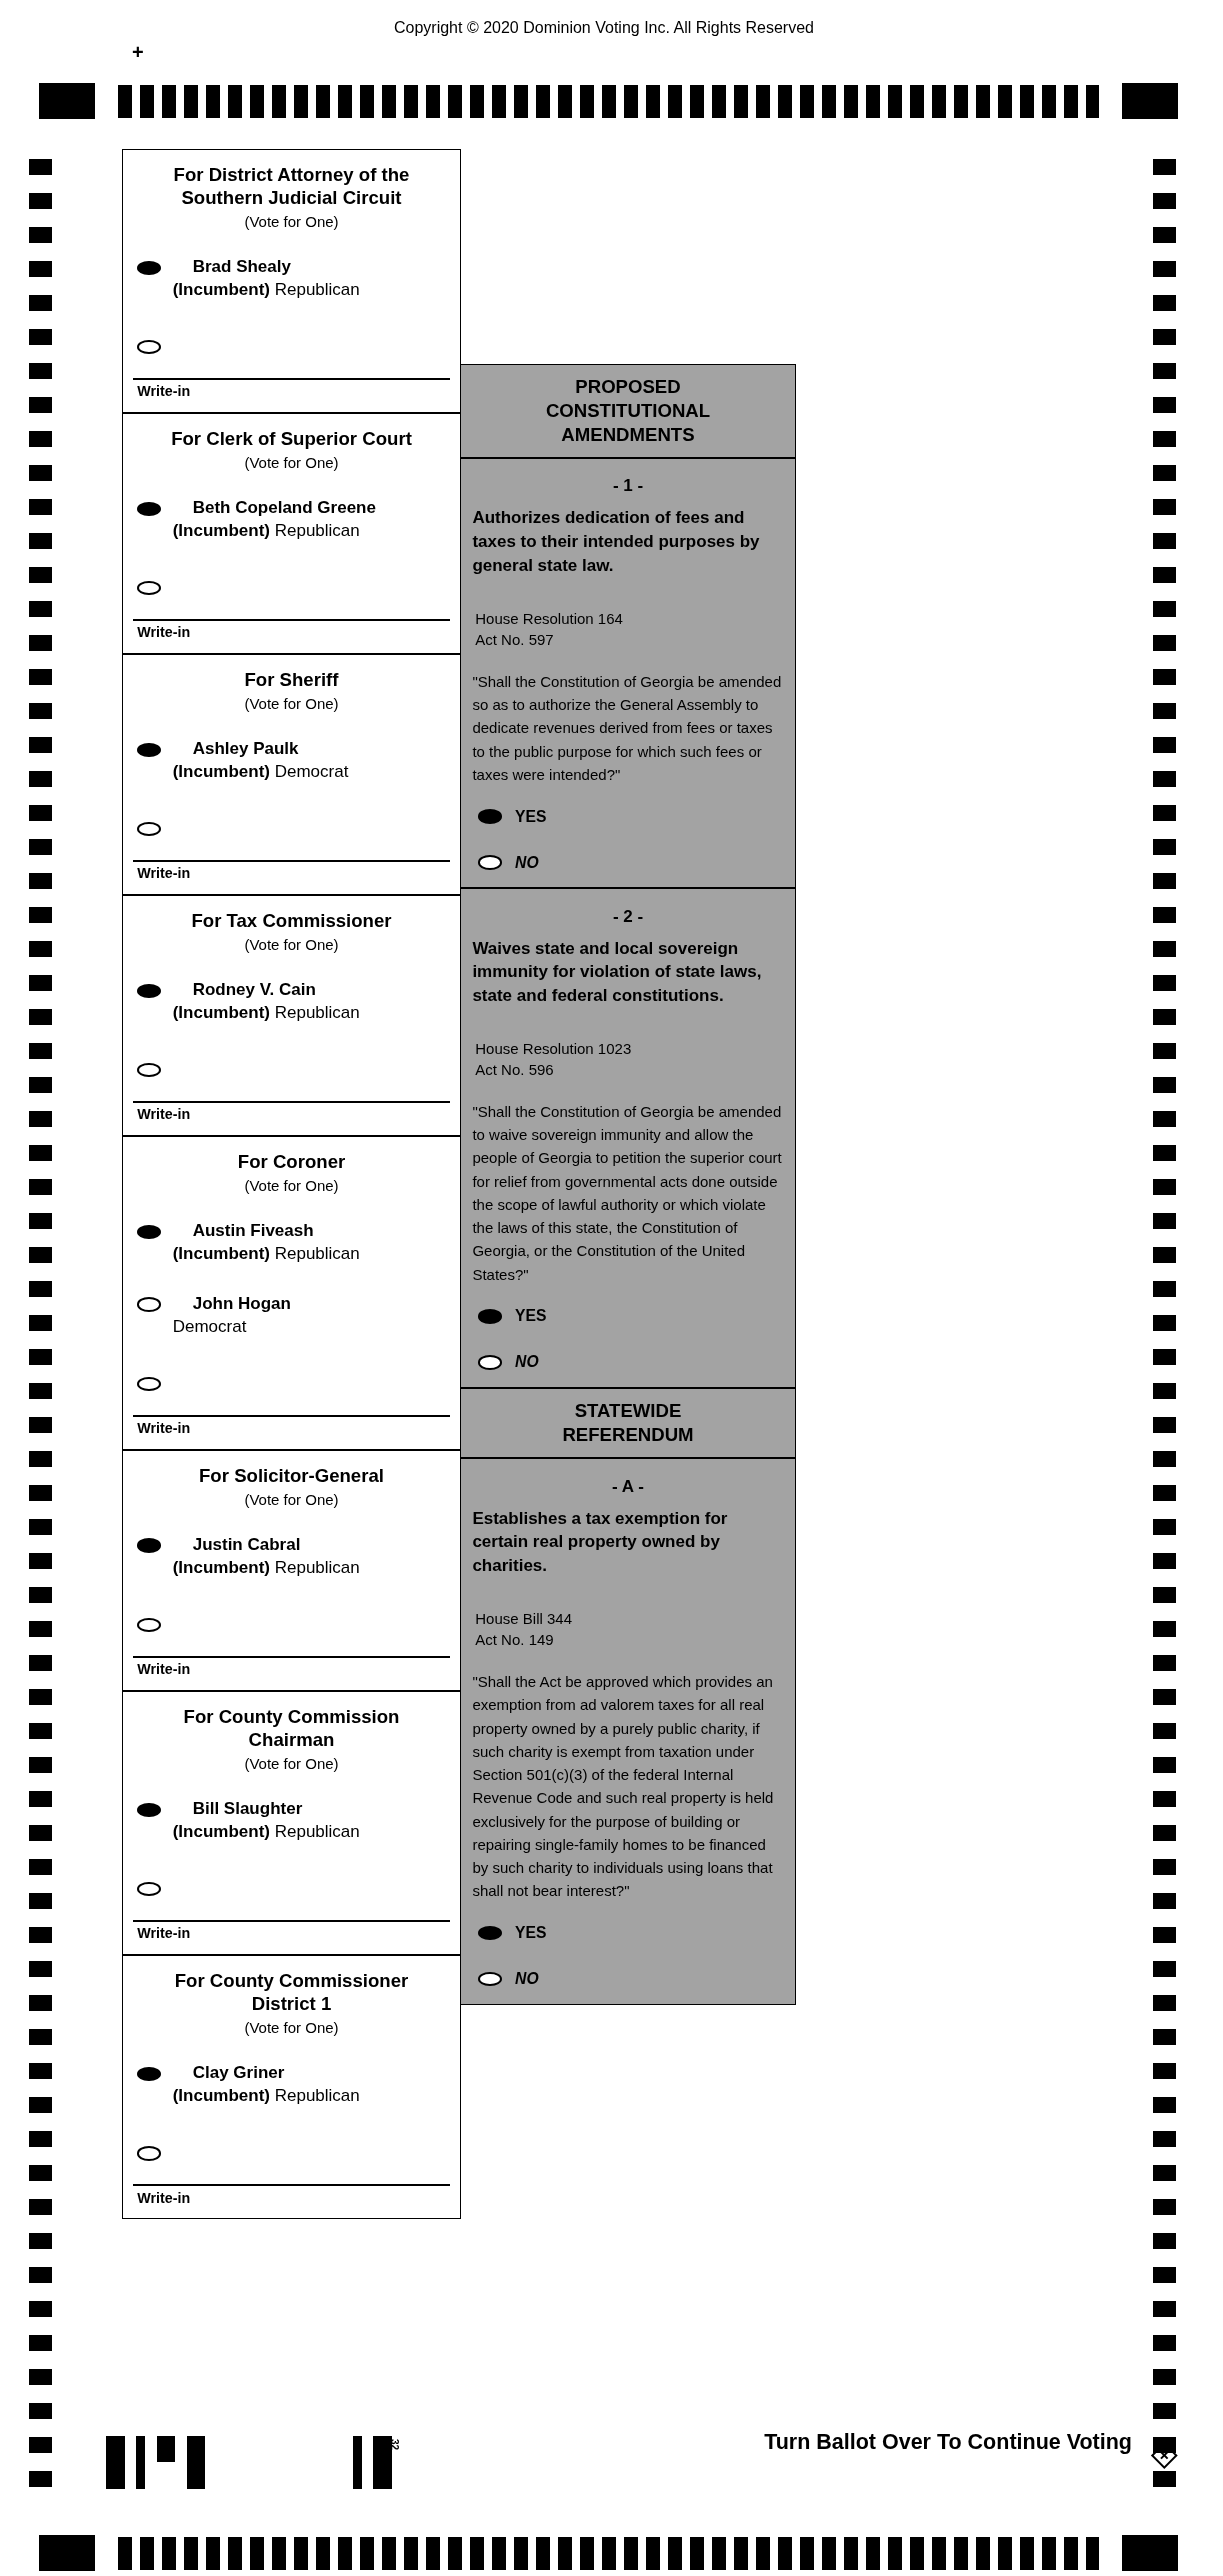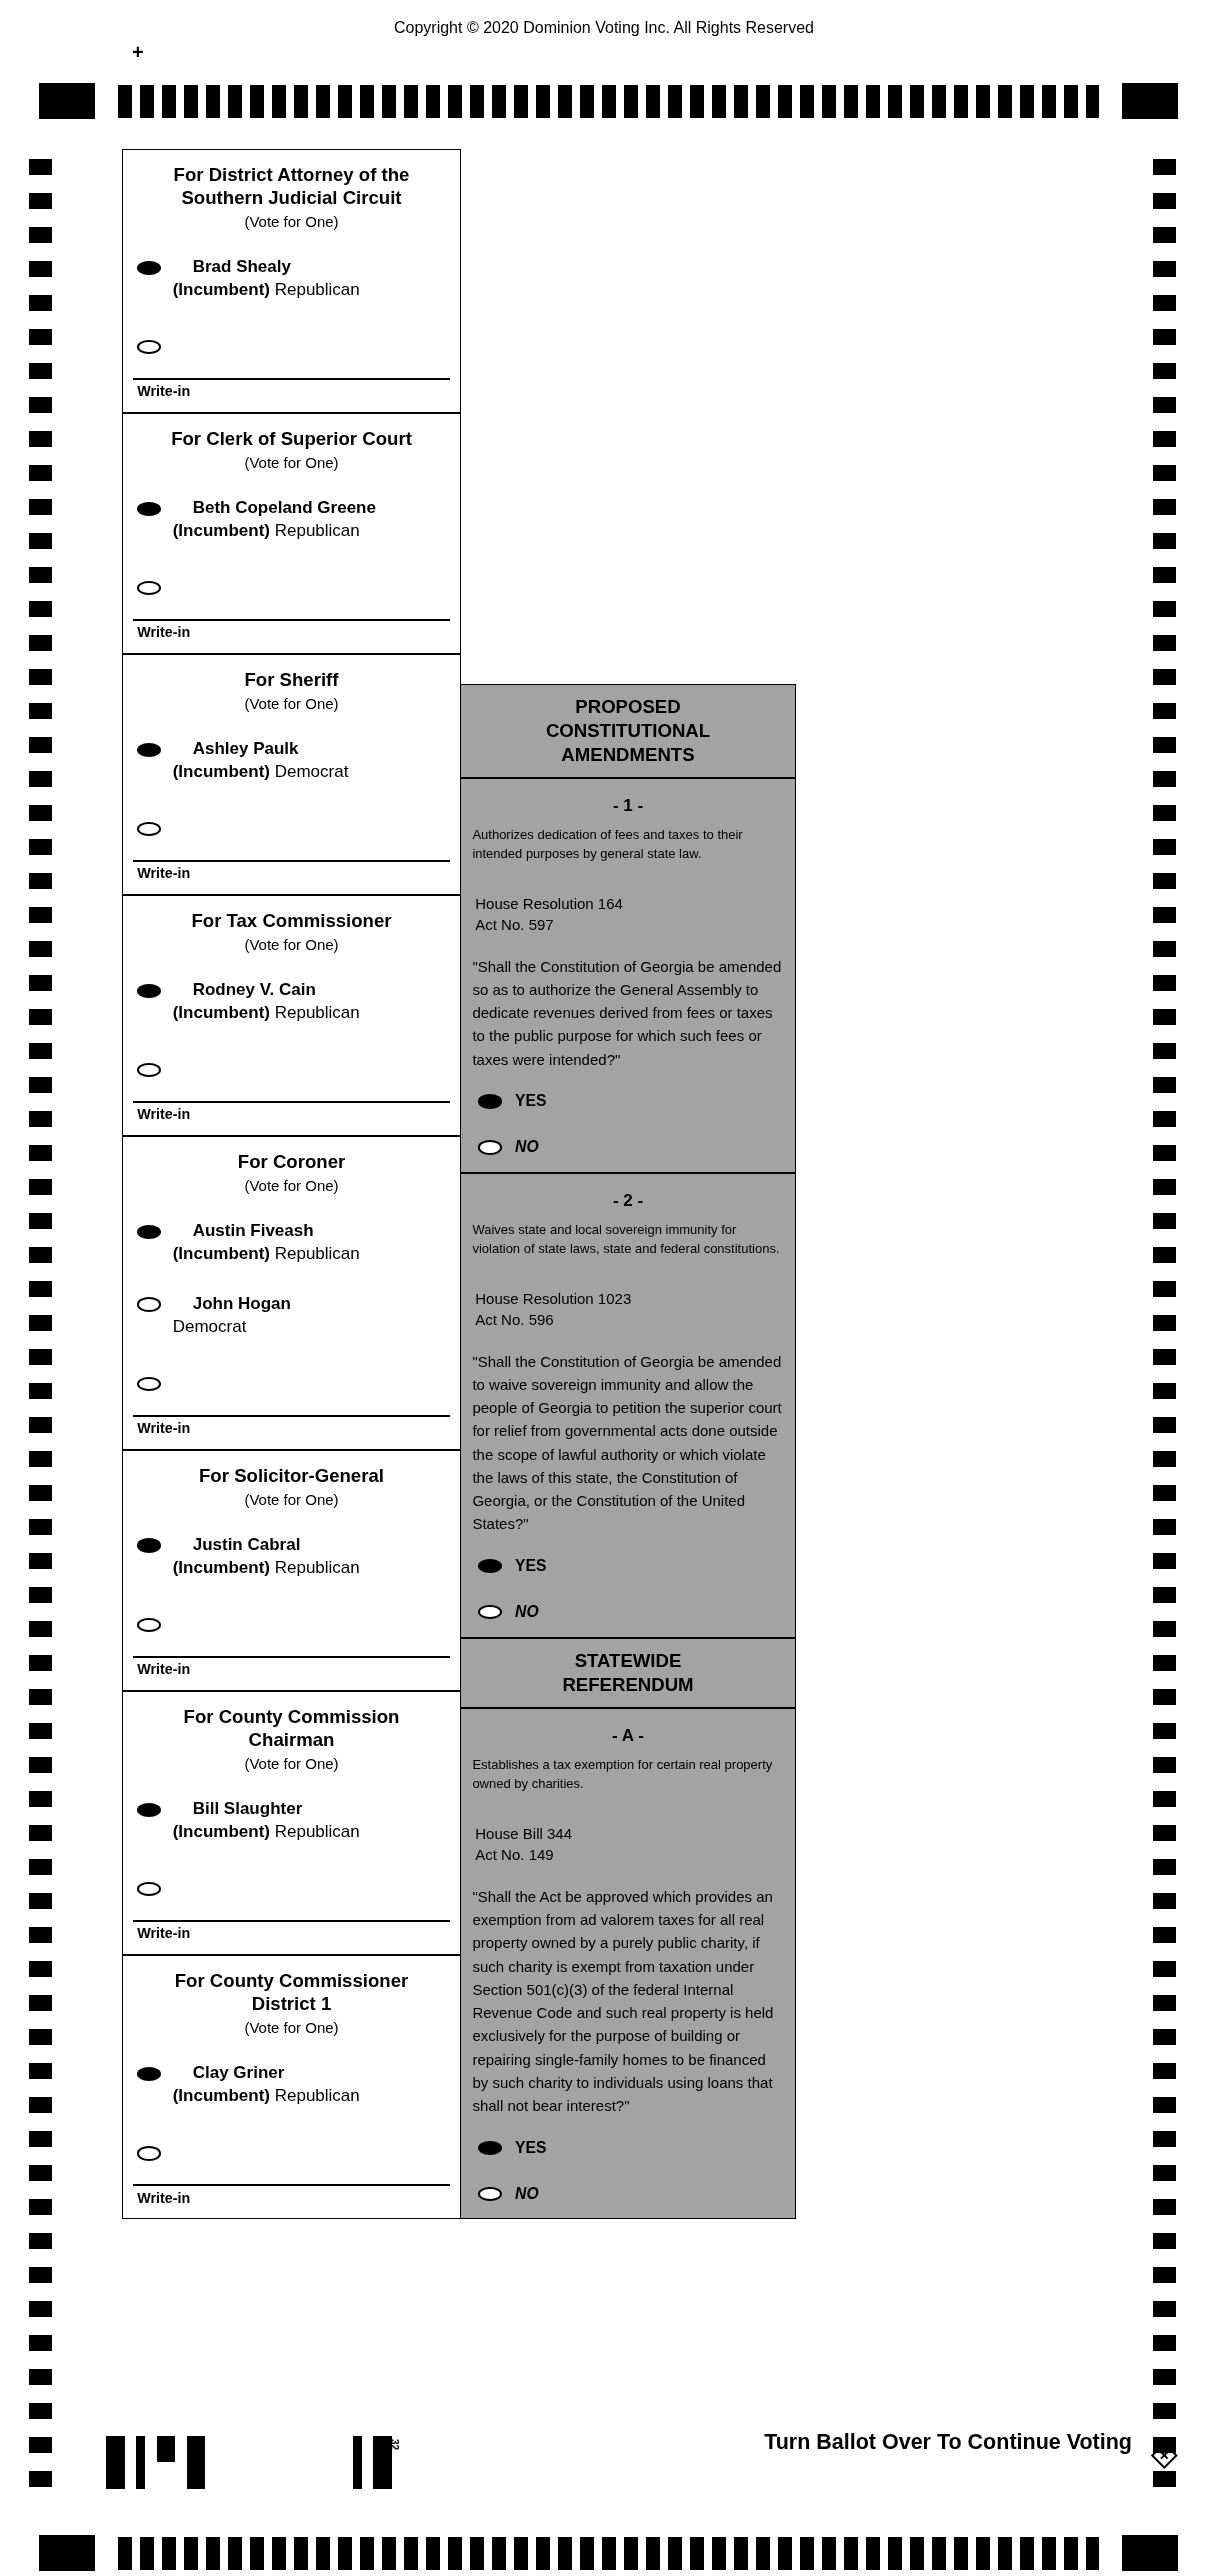--- a/index.html
+++ b/index.html
@@ -23,21 +23,21 @@
   .block-square { width:56px; height:36px; background:#000; flex:0 0 auto; }
   .ticks { flex:1; height:33px; margin:0 23px; background:repeating-linear-gradient(to right, #000 0 13.6px, transparent 13.6px 22px); }
 
   
   .timing-col { position:absolute; top:159px; height:2335px; width:23px;
     background:repeating-linear-gradient(to bottom, #000 0 15.7px, transparent 15.7px 34px); }
   .timing-col.left { left:29px; }
   .timing-col.right { left:1153px; }
 
   
-  .ballot-area { position:absolute; top:149px; left:122px; display:flex; align-items:flex-end; }
+  .ballot-area { position:absolute; top:149px; left:122px; display:flex; align-items:center; }
   .col-contests { width:339px; border:1.4px solid #000; background:#fff; }
   .col-measures { width:335px; border:1.4px solid #000; border-left:0; background:#a3a3a3; }
 
   
   .contest { padding:13px 0 7.2px; border-bottom:2.1px solid #000; }
   .contest:last-child { border-bottom:0; }
   .contest-title { font-size:18.6px; font-weight:700; text-align:center; max-width:286px; margin:0 auto; line-height:1.25; }
   .contest-instr { font-size:15px; text-align:center; margin-top:3.6px; }
   .cand { display:flex; padding-left:14.3px; margin-top:27px; }
   .cand + .cand { margin-top:30px; }
@@ -50,21 +50,21 @@
   .qual { font-weight:700; }
   .blank-row { padding-left:14.3px; margin-top:40px; }
   .write-in { margin:21.5px 10px 4.3px; border-top:2.1px solid #000; padding:3.6px 0 1.4px 4.3px; font-size:14.3px; font-weight:700; }
 
   
   .m-header { text-align:center; font-weight:700; font-size:18.6px; line-height:1.3; padding:10px 51px; border-bottom:2.1px solid #000; }
   .m-section + .m-section { border-top:2.1px solid #000; }
   .measure { padding:7.2px 11.4px 15.7px; }
   .measure + .measure { border-top:2.1px solid #000; }
   .m-number { text-align:center; font-size:17px; font-weight:700; padding:10px 0 10px; }
-  .m-summary { font-size:13px; font-weight:400; line-height:1.4; }
+  .m-summary { font-size:17px; font-weight:700; line-height:1.4; }
   .m-ref { margin-top:30px; font-size:15px; line-height:1.4; padding-left:2.9px; }
   .m-question { margin-top:20px; font-size:15px; line-height:1.55; }
   .m-opt { display:flex; align-items:center; margin-top:21.5px; padding-left:5.7px; }
   .m-opt + .m-opt { margin-top:28px;font-style:italic; }
   .m-opt .oval { margin-right:13px; flex:0 0 auto; }
   .m-opt-label { font-size:15.7px; font-weight:700; }
 
   
   .footer-bars { position:absolute; left:106px; top:2436px; display:flex; align-items:flex-start; }
   .fbar { background:#000; height:53px; margin-right:11.4px; flex:0 0 auto; }

